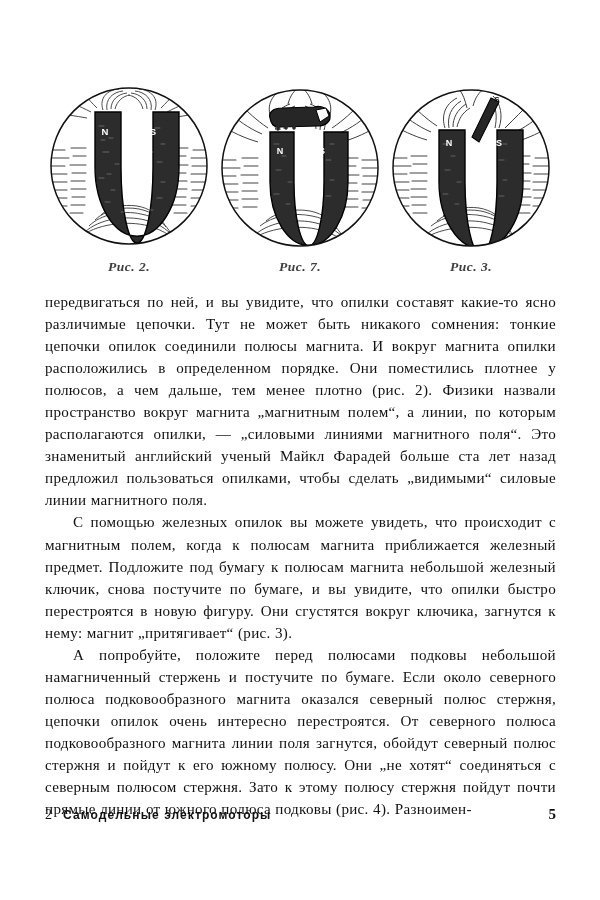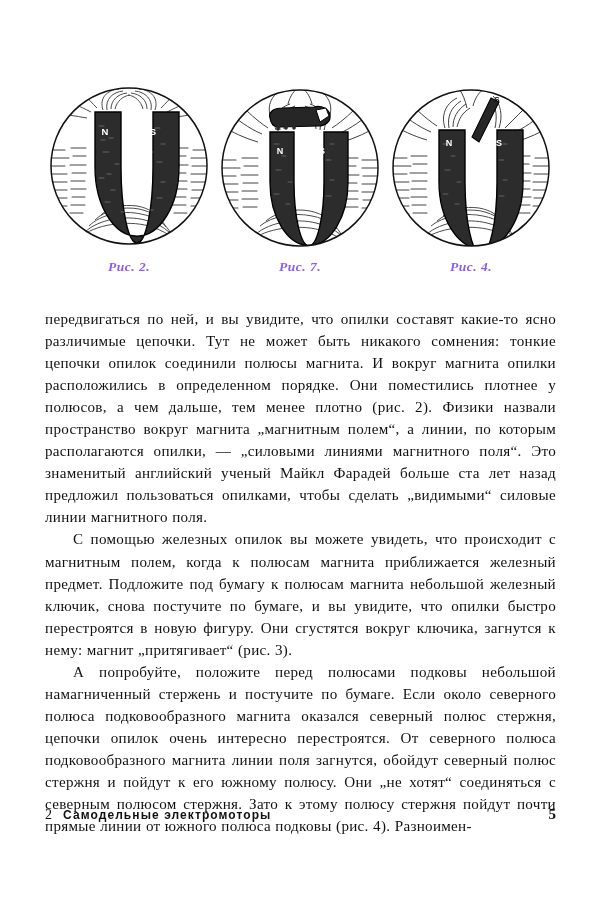--- a/index.html
+++ b/index.html
@@ -49,29 +49,29 @@
   }
   .fig-disc svg { display: block; width: 168px; height: 165px; }
 
   .fig-caption {
     margin-top: 8px;
     font-family: "Liberation Serif", "DejaVu Serif", serif;
     font-style: italic;
     font-weight: 700;
     font-size: 13.5px;
     letter-spacing: 0.5px;
-    color: #8b5cf6;
+    color: #404040;
     text-align: center;
   }
 
   
   .bodytext {
     position: absolute;
     left: 45px;
-    top: 308px;
+    top: 291px;
     width: 511px;
   }
   .bodytext p {
     margin: 0;
     font-family: "Liberation Serif", "DejaVu Serif", serif;
     font-size: 15.1px;
     line-height: 22.05px;
     text-align: justify;
     text-align-last: left;
     color: #111;
@@ -308,21 +308,21 @@
               </g>
             </g>
           </g>
           <circle cx="84" cy="82" r="78" fill="none" stroke="#111" stroke-width="1.5"></circle>
           <text x="62" y="60" font-family="Liberation Sans, sans-serif" font-size="9" font-weight="700" fill="#ffffff" text-anchor="middle">N</text>
           <text x="112" y="60" font-family="Liberation Sans, sans-serif" font-size="9" font-weight="700" fill="#ffffff" text-anchor="middle">S</text>
           <text x="84" y="62" font-family="Liberation Sans, sans-serif" font-size="7" font-weight="700" fill="#ffffff" text-anchor="middle">N</text>
           <text x="110" y="16" font-family="Liberation Sans, sans-serif" font-size="7.5" font-weight="700" fill="#111" text-anchor="middle">S</text>
         </svg>
       </div>
-      <div class="fig-caption">Рис. 4.</div>
+      <div class="fig-caption">Рис. 3.</div>
     </div>
 
   </div>
 
   <div class="bodytext">
     <p class="cont">передвигаться по ней, и вы увидите, что опилки составят какие-то ясно различимые цепочки. Тут не может быть никакого сомнения: тонкие цепочки опилок соединили полюсы магнита. И вокруг магнита опилки расположились в определенном порядке. Они поместились плотнее у полюсов, а чем дальше, тем менее плотно (рис. 2). Физики назвали пространство вокруг магнита „магнитным полем“, а линии, по которым располагаются опилки, — „силовыми линиями магнитного поля“. Это знаменитый английский ученый Майкл Фарадей больше ста лет назад предложил пользоваться опилками, чтобы сделать „видимыми“ силовые линии магнитного поля.</p>
     <p class="indent">С помощью железных опилок вы можете увидеть, что происходит с магнитным полем, когда к полюсам магнита приближается железный предмет. Подложите под бумагу к полюсам магнита небольшой железный ключик, снова постучите по бумаге, и вы увидите, что опилки быстро перестроятся в новую фигуру. Они сгустятся вокруг ключика, загнутся к нему: магнит „притягивает“ (рис. 3).</p>
     <p class="indent">А попробуйте, положите перед полюсами подковы небольшой намагниченный стержень и постучите по бумаге. Если около северного полюса подковообразного магнита оказался северный полюс стержня, цепочки опилок очень интересно перестроятся. От северного полюса подковообразного магнита линии поля загнутся, обойдут северный полюс стержня и пойдут к его южному полюсу. Они „не хотят“ соединяться с северным полюсом стержня. Зато к этому полюсу стержня пойдут почти прямые линии от южного полюса подковы (рис. 4). Разноимен-</p>
   </div>
 

